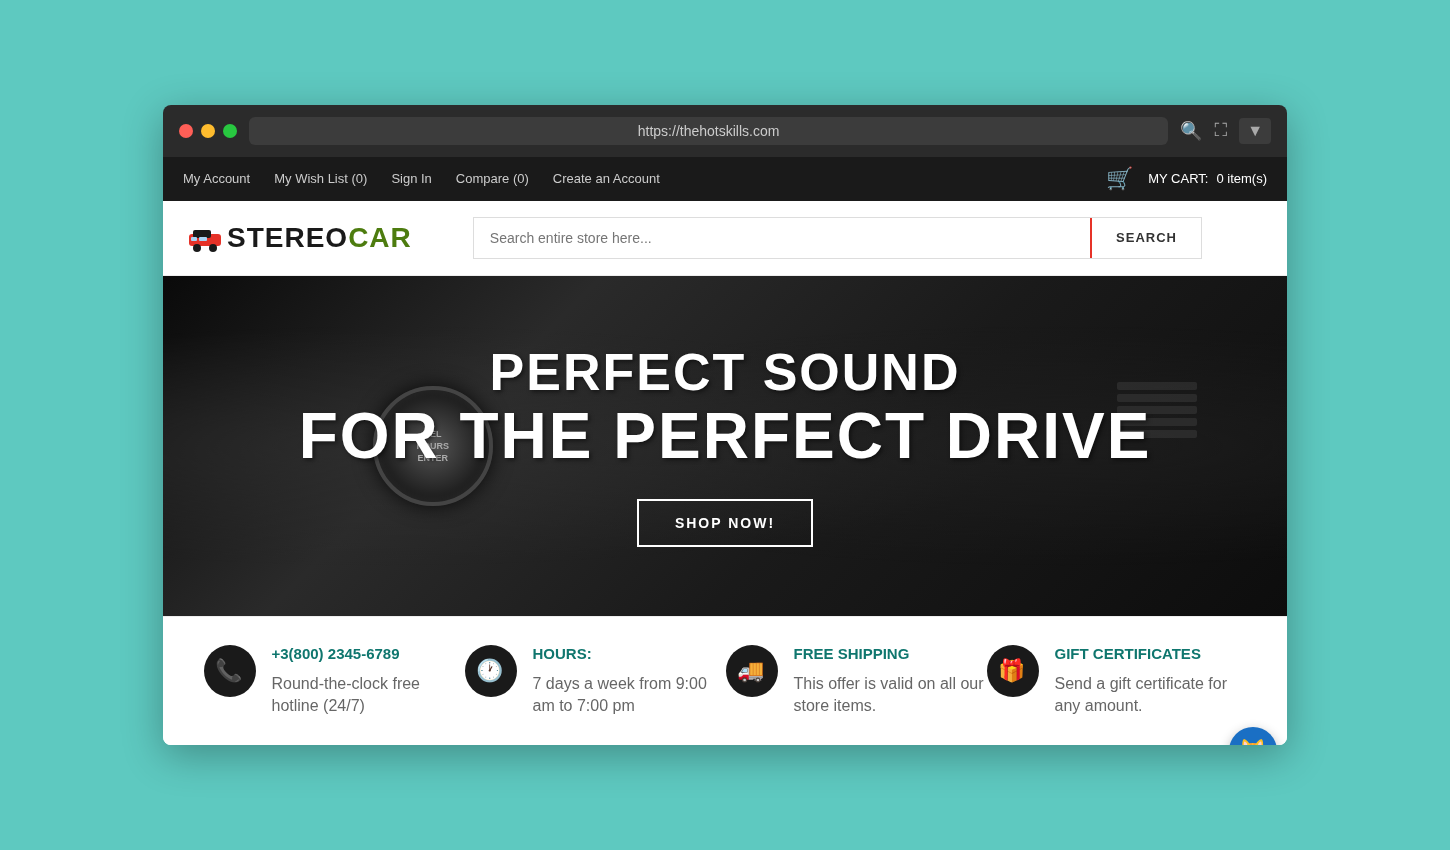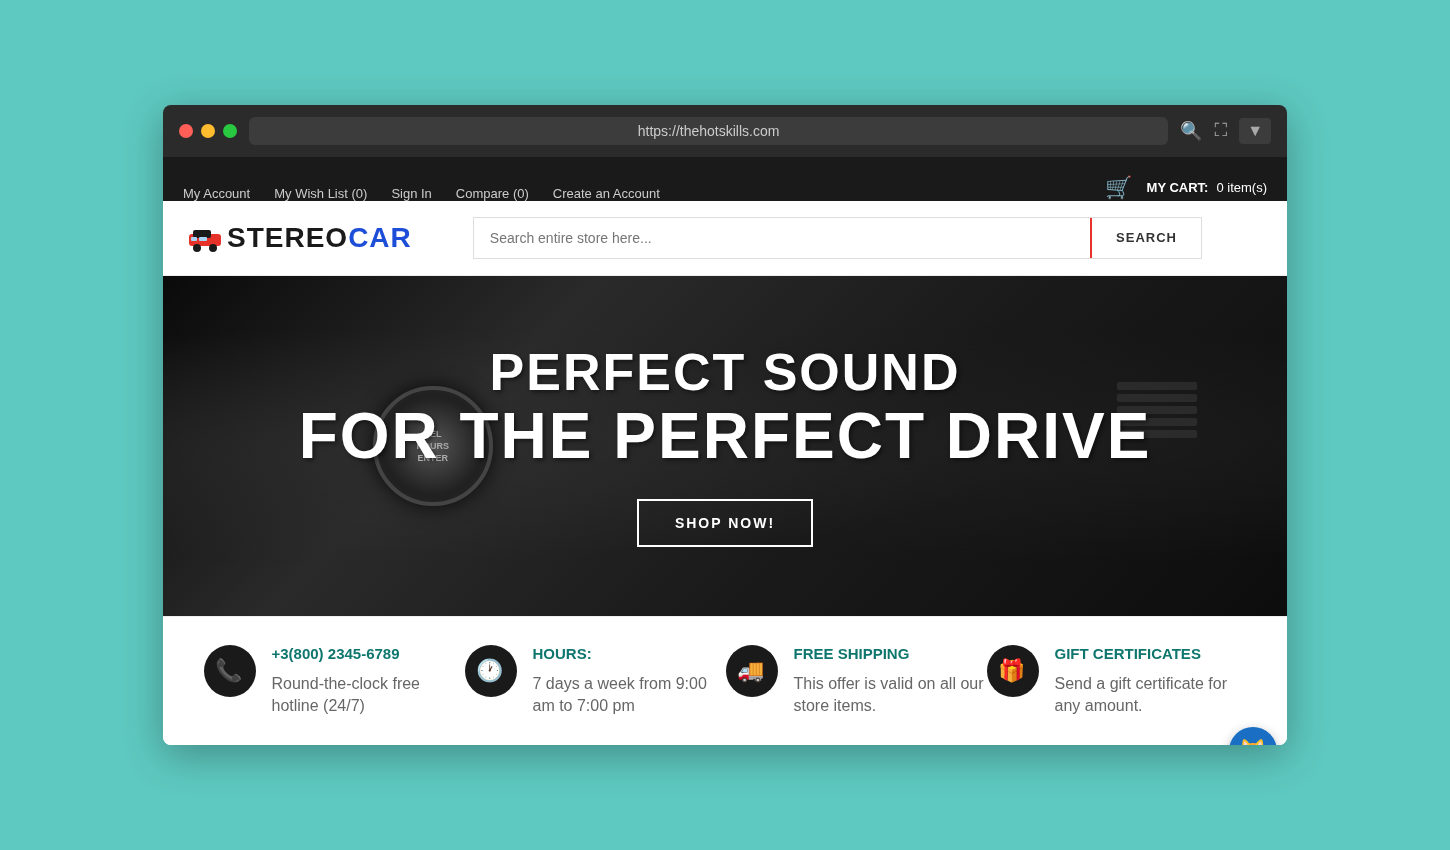--- a/index.html
+++ b/index.html
@@ -69,21 +69,21 @@
     }
     
     .site-wrapper {
       background: #fff;
     }
     
     .top-nav {
       background: #1a1a1a;
       padding: 0 20px;
       display: flex;
-      align-items: flex-end;
+      align-items: center;
       justify-content: space-between;
       height: 44px;
     }
     .top-nav-left {
       display: flex;
       align-items: center;
       gap: 24px;
     }
     .top-nav-link {
       color: #ccc;
@@ -100,21 +100,21 @@
       display: flex;
       align-items: center;
       gap: 8px;
       color: #fff;
       font-size: 13px;
     }
     .cart-basket {
       font-size: 22px;
     }
     .cart-label {
-      font-weight: bold;
+      font-weight: normal;
       padding-left: 6px;
     }
     
     .header-main {
       background: #fff;
       padding: 16px 24px;
       display: flex;
       align-items: center;
       justify-content: space-between;
       border-bottom: 1px solid #eee;
@@ -127,21 +127,21 @@
     .logo-icon {
       width: 36px;
       height: 28px;
     }
     .logo-text {
       font-size: 28px;
       font-weight: 900;
       letter-spacing: 1px;
     }
     .logo-stereo { color: #1a1a1a; }
-    .logo-car { color: #1d4ed8; }
+    .logo-car { color: #4d7c0f; }
     .search-area {
       display: flex;
       flex: 1;
       max-width: 820px;
       margin: 0 61px;
       border: 1px solid #ddd;
     }
     .search-input {
       flex: 1;
       padding: 12px 16px;

